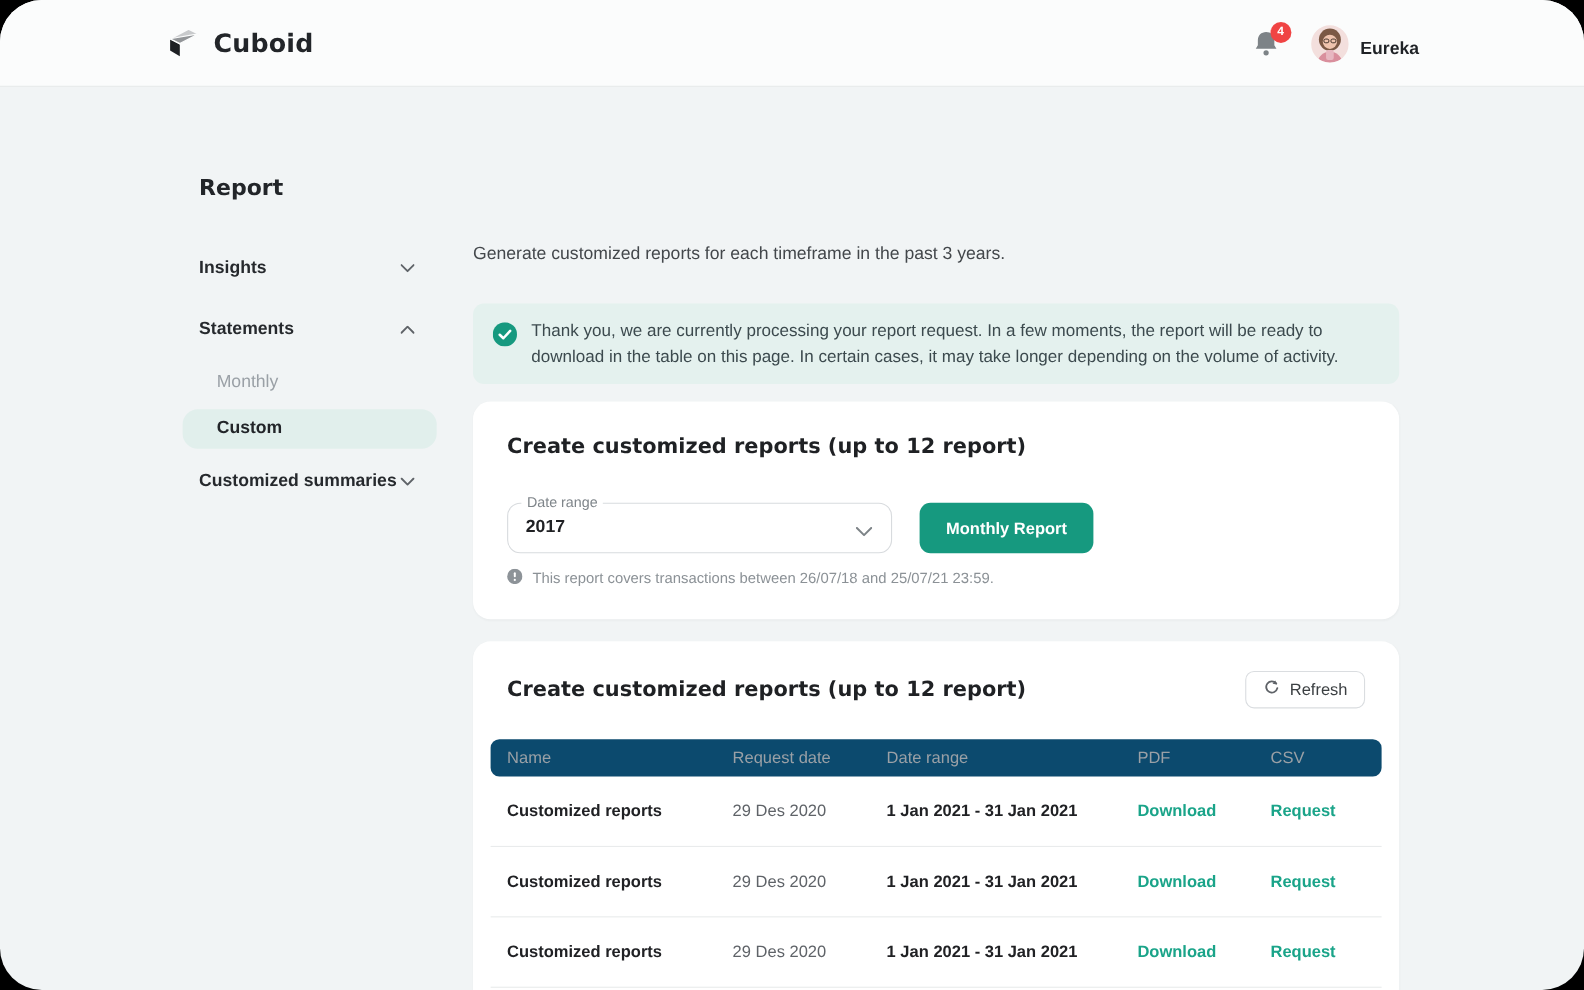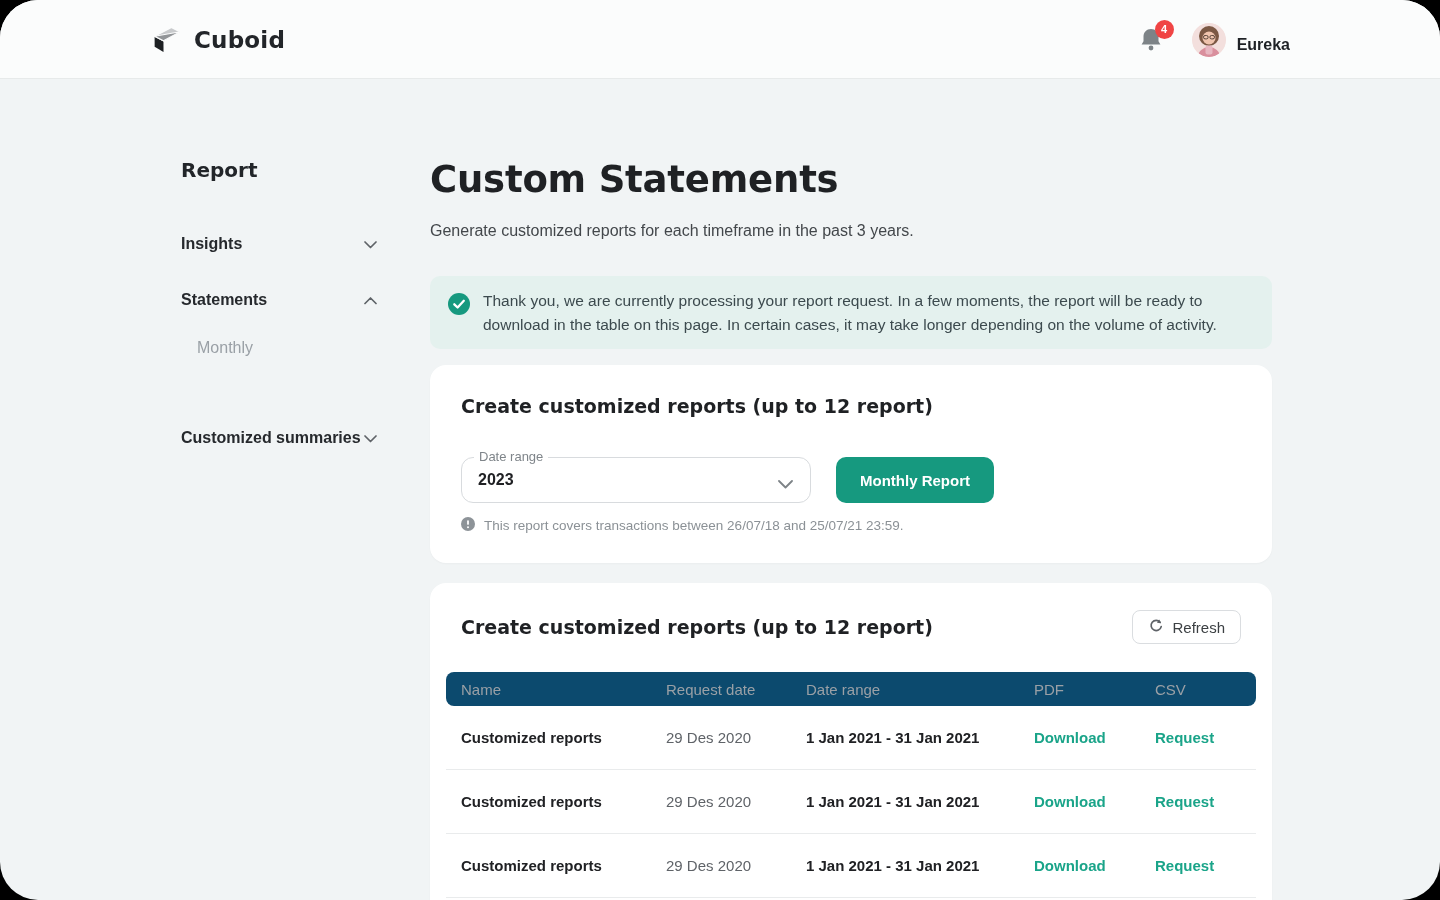--- a/index.html
+++ b/index.html
@@ -135,51 +135,53 @@
       <span>Statements</span>
       <span class="chev">
         <svg width="13" height="8" viewBox="0 0 13 8">
             <polyline points="1,6.5 6.5,1 12,6.5" fill="none" stroke="#5f6368" stroke-width="1.7" stroke-linecap="round" stroke-linejoin="round"></polyline>
           </svg>
       </span>
     </div>
 
     <span class="side-sub sub-monthly">Monthly</span>
 
+    <div class="custom-pill">
+      <span>Custom</span>
+    </div>
 
     <div class="side-row row-financial">
       <span>Customized summaries</span>
       <span class="chev">
         <svg width="13" height="8" viewBox="0 0 13 8">
             <polyline points="1,1 6.5,6.5 12,1" fill="none" stroke="#5f6368" stroke-width="1.7" stroke-linecap="round" stroke-linejoin="round"></polyline>
           </svg>
       </span>
     </div>
   </aside>
 
   <main class="main">
-    <h1 class="page-title">Custom Statements</h1>
     <div class="page-sub">Generate customized reports for each timeframe in the past 3 years.</div>
 
     <div class="alert">
       <span class="alert-icon">
         <svg width="22" height="22" viewBox="0 0 22 22">
           <circle cx="11" cy="11" r="11" fill="#16997F"></circle>
           <polyline points="6.3,11.3 9.6,14.5 15.8,7.8" fill="none" stroke="#fff" stroke-width="2.3" stroke-linecap="round" stroke-linejoin="round"></polyline>
         </svg>
       </span>
       <span class="alert-text">Thank you, we are currently processing your report request. In a few moments, the report will be ready to download in the table on this page. In certain cases, it may take longer depending on the volume of activity.</span>
     </div>
 
     <section class="card card1">
       <h2 class="card-h">Create customized reports (up to 12 report)</h2>
 
       <div class="field">
         <span class="field-label">Date range</span>
-        <span class="field-value">2023</span>
+        <span class="field-value">2017</span>
         <span class="field-chev">
           <svg width="15" height="9" viewBox="0 0 15 9">
               <polyline points="1,1 7.5,7.5 14,1" fill="none" stroke="#7d8387" stroke-width="1.8" stroke-linecap="round" stroke-linejoin="round"></polyline>
             </svg>
         </span>
       </div>
 
       <button class="btn-primary">Monthly Report</button>
 
       <div class="note">

